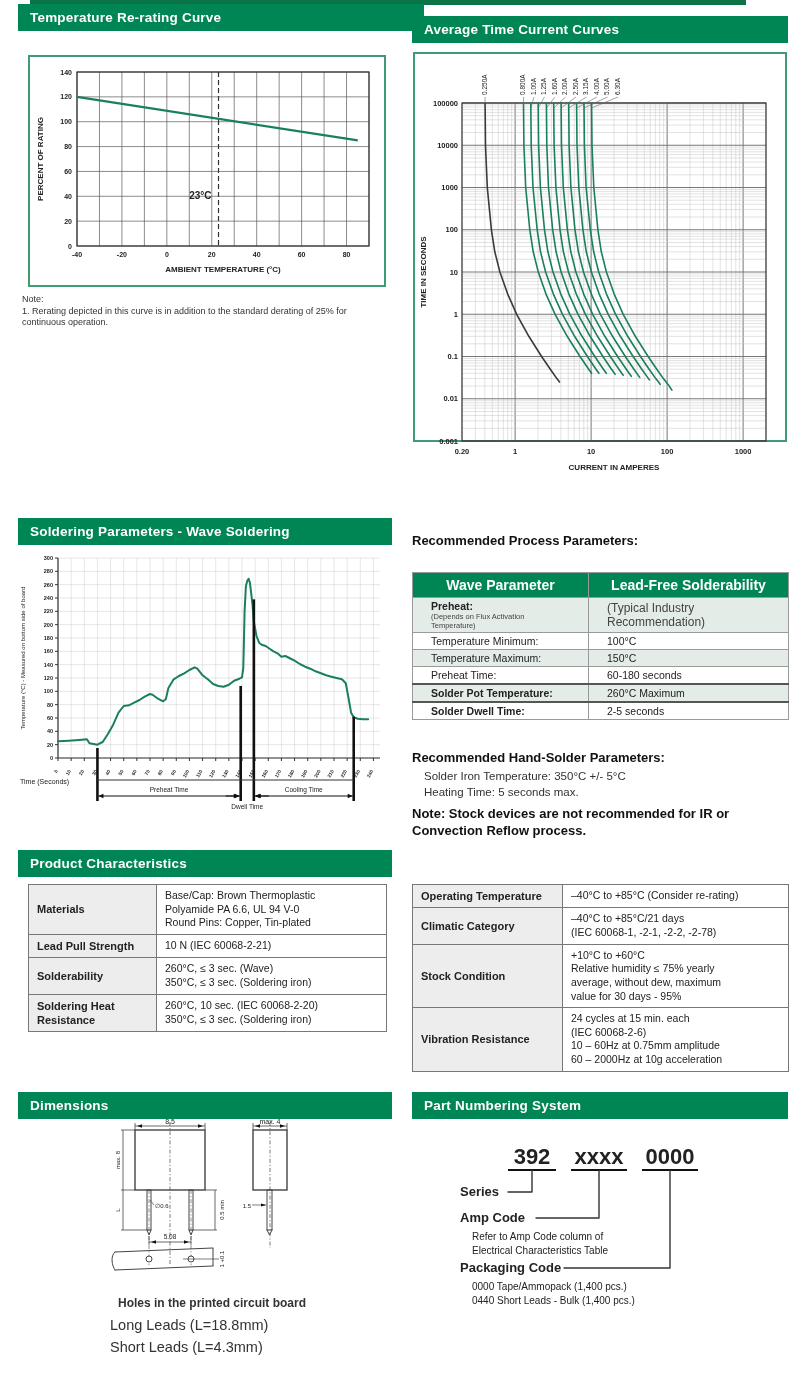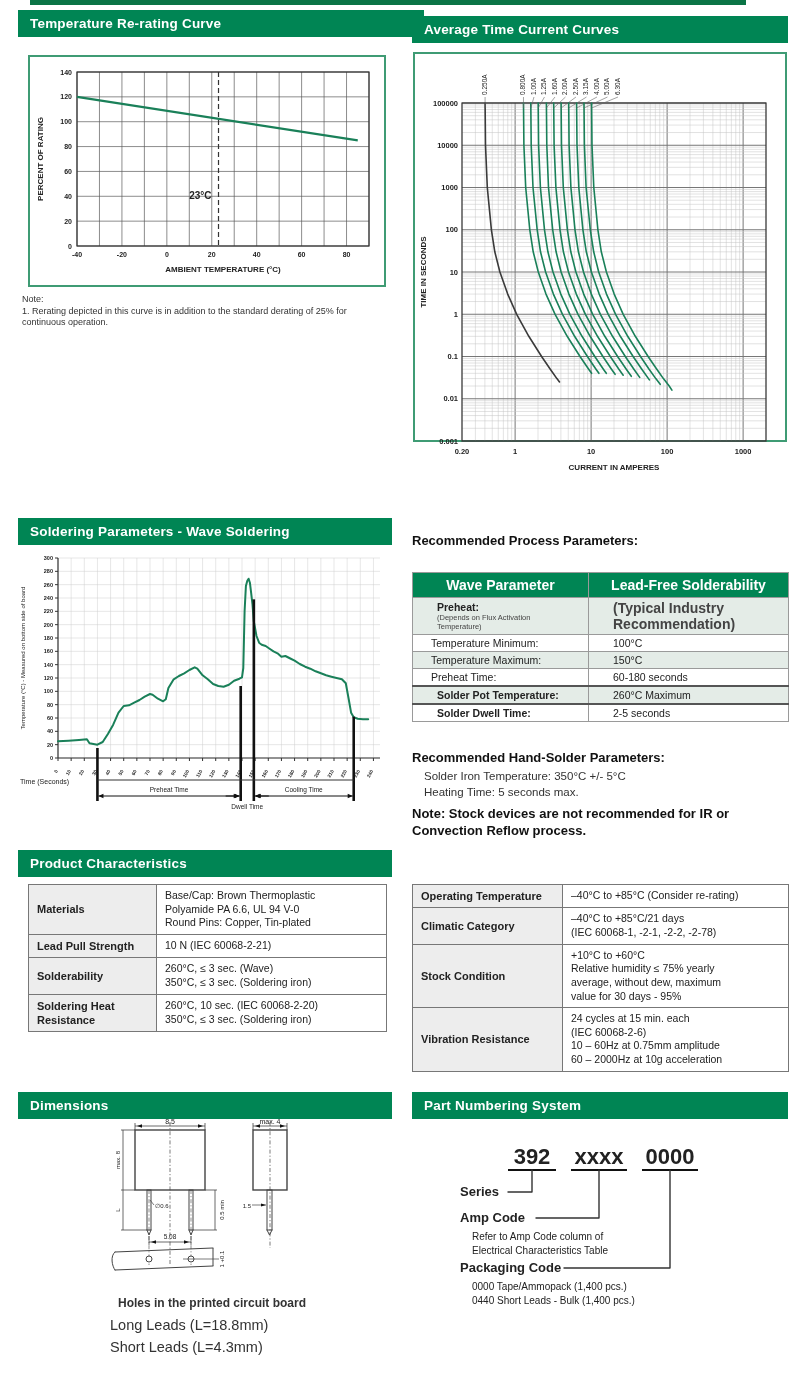--- a/index.html
+++ b/index.html
@@ -7,44 +7,44 @@
         font-family:"Liberation Sans",sans-serif;color:#222;overflow:hidden;}
   .topstrip{position:absolute;left:30px;top:0;width:716px;height:5px;background:#0b7446;}
   .hdr{position:absolute;height:27px;background:#008554;color:#fff;font-weight:700;
        font-size:13.5px;line-height:27px;padding-left:12px;box-sizing:border-box;letter-spacing:.2px;}
   .chartbox{position:absolute;border:2px solid #3f9b74;background:#fff;box-sizing:border-box;padding:1px;}
   .note{position:absolute;font-size:9px;color:#333;line-height:1.3;}
   .subhead{position:absolute;font-size:13px;font-weight:700;color:#111;}
   .bodyline{position:absolute;font-size:11.5px;color:#333;}
   .notebold{position:absolute;font-size:13px;font-weight:700;color:#111;line-height:1.3;}
   table.wave{position:absolute;border-collapse:collapse;table-layout:fixed;font-size:10.5px;color:#222;}
-  .wave td{border:1px solid #9a9a9a;padding:2px 24px;vertical-align:middle;}
+  .wave td{border:1px solid #9a9a9a;padding:2px 18px;vertical-align:middle;}
   .wave tr.head td{background:#008554;color:#fff;font-weight:700;text-align:center;font-size:14px;padding:4px;}
   .wave tr.shade td{background:#e4ece7;}
   .wave .sub{font-size:7.5px;color:#444;}
-  .wave .sub2{font-size:14px;color:#444;font-weight:bold;}
+  .wave .sub2{font-size:12px;color:#444;}
   .wave .ind{padding-left:18px;}
   .wave .b{font-weight:700;}
   .wave tr.hb td{border-bottom:2px solid #555;}
   table.pc{position:absolute;border-collapse:collapse;table-layout:fixed;font-size:10.5px;color:#222;}
   .pc td{border:1.2px solid #777;padding:4px 8px;vertical-align:middle;line-height:1.3;}
   .pc td.lbl{font-weight:700;background:#ededed;font-size:11px;}
   .dim-caption{position:absolute;font-size:12px;font-weight:700;color:#333;}
   .leads{position:absolute;font-size:14.5px;color:#333;line-height:1.5;}
   svg{position:absolute;overflow:visible;}
   svg text{font-family:"Liberation Sans",sans-serif;fill:#222;}
 </style>
 </head>
 <body>
 
 <div class="page">
 
   <div class="topstrip"></div>
 
-  <div class="hdr" style="left:18px;top:10px;width:406px">
+  <div class="hdr" style="left:18px;top:4px;width:406px">
     <span>Temperature Re-rating Curve</span>
   </div>
   <div class="chartbox" style="left:28px;top:55px;width:358px;height:232px">
     <svg id="svg-rerating" style="position:static" width="352" height="224">
         <line x1="46" y1="14" x2="46" y2="188" stroke="#5a5a5a" stroke-width="0.7"></line>
         <line x1="68.46153846153847" y1="14" x2="68.46153846153847" y2="188" stroke="#5a5a5a" stroke-width="0.7"></line>
         <line x1="90.92307692307693" y1="14" x2="90.92307692307693" y2="188" stroke="#5a5a5a" stroke-width="0.7"></line>
         <line x1="113.38461538461539" y1="14" x2="113.38461538461539" y2="188" stroke="#5a5a5a" stroke-width="0.7"></line>
         <line x1="135.84615384615387" y1="14" x2="135.84615384615387" y2="188" stroke="#5a5a5a" stroke-width="0.7"></line>
         <line x1="158.30769230769232" y1="14" x2="158.30769230769232" y2="188" stroke="#5a5a5a" stroke-width="0.7"></line>

